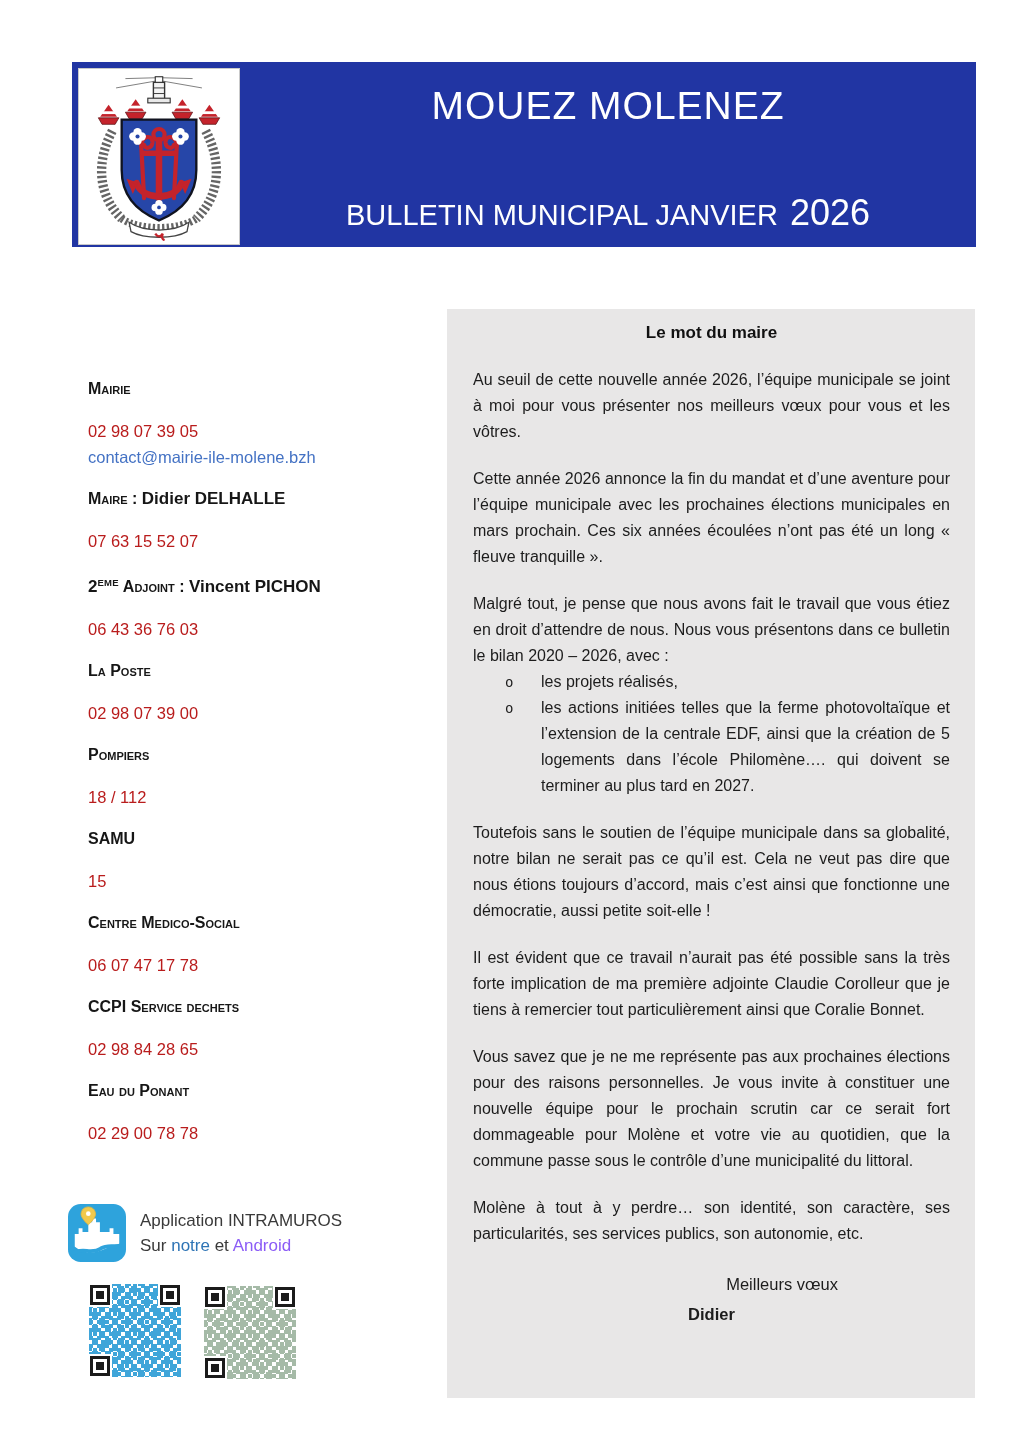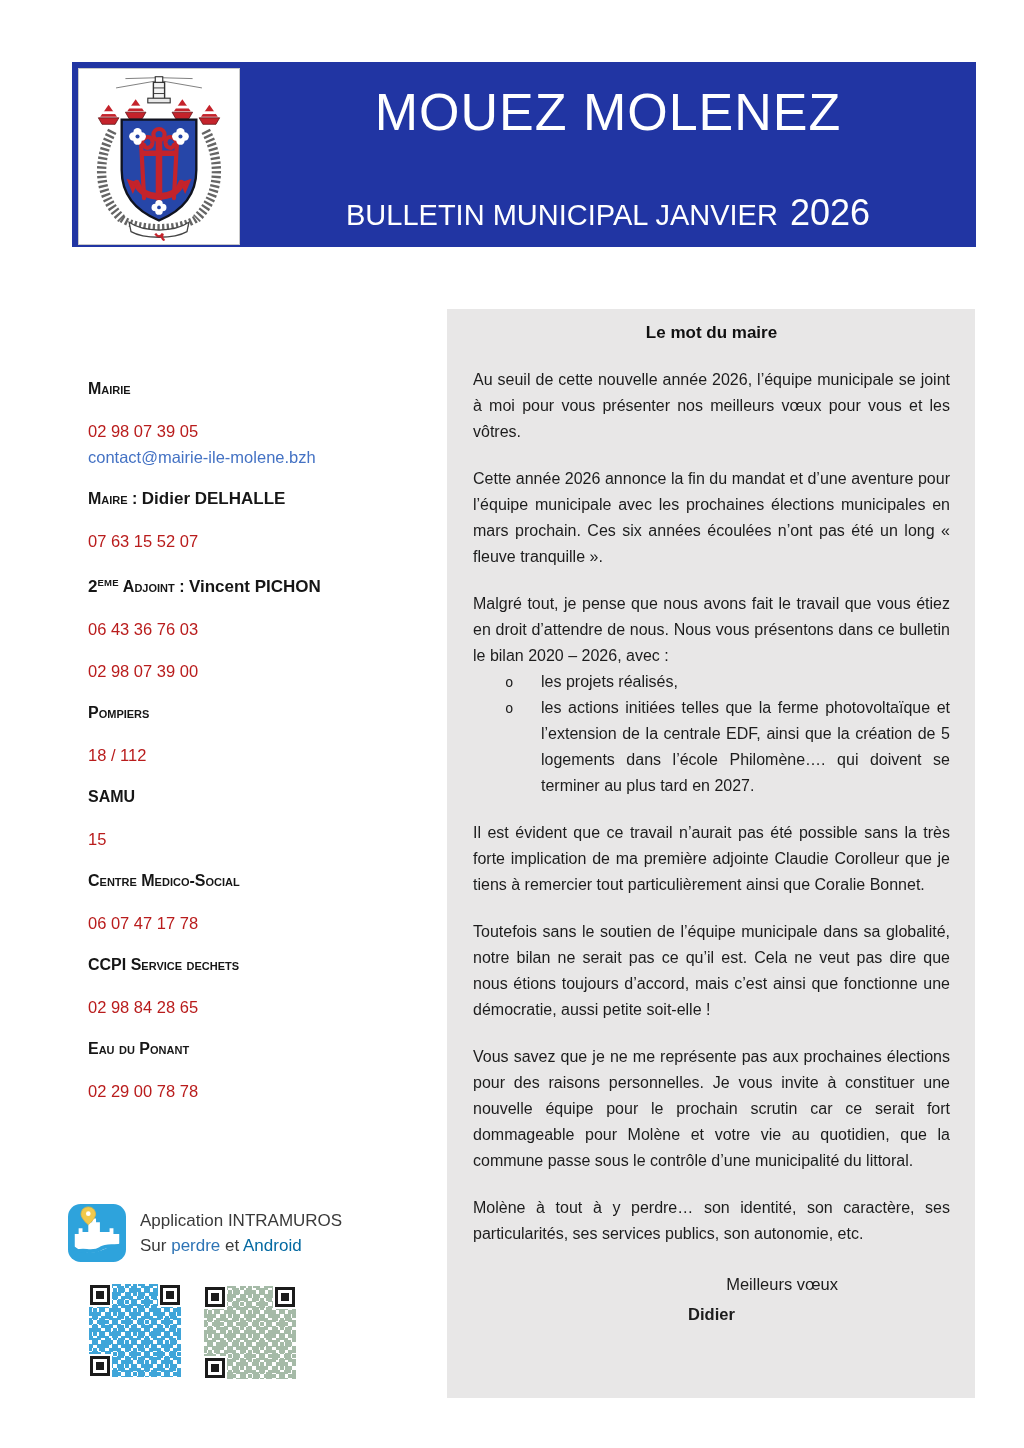--- a/index.html
+++ b/index.html
@@ -16,21 +16,21 @@
   .crest-box{
     margin:6px 0 2px 6px;width:162px;background:#ffffff;
     border:1px solid #c9c9c9;box-sizing:border-box;
     display:flex;align-items:center;justify-content:center;
   }
   .crest-box svg{width:150px;height:168px;}
   .masthead-text{
     flex:1;display:flex;flex-direction:column;align-items:center;
     justify-content:space-between;color:#fff;padding:24px 0 14px;
   }
-  .mast-title{font-size:52px;line-height:1;font-weight:400;letter-spacing:1px;}
+  .mast-title{font-size:39px;line-height:1;font-weight:400;letter-spacing:1px;}
   .mast-subtitle{font-size:29px;line-height:36px;font-weight:400;display:flex;align-items:baseline;}
   .mast-year{font-size:36px;margin-left:12px;}
 
   
   .contacts{position:absolute;left:88px;top:376px;width:350px;}
   .c-block{margin-bottom:16px;}
   .c-label{font-weight:700;font-size:16px;line-height:26px;color:#161616;}
   .sc{font-variant:small-caps;}
   .c-name{font-size:17px;}
   sup.ord{font-size:9.5px;vertical-align:super;letter-spacing:.3px;}
@@ -50,21 +50,21 @@
   .blt .m{width:36px;flex:0 0 36px;font-family:"DejaVu Sans Mono",monospace;font-size:14px;line-height:26px;}
   .blt .t{flex:1;font-size:16px;line-height:26px;text-align:justify;}
   .closing{font-weight:400;font-size:16.5px;line-height:26px;text-align:right;padding-right:112px;margin-top:24px;}
   .signature{font-weight:700;font-size:16.5px;line-height:26px;text-align:center;margin-top:4px;}
 
   
   .app{position:absolute;left:68px;top:1204px;display:flex;gap:14px;align-items:center;}
   .app-icon{width:58px;height:58px;}
   .app-lines{font-size:17px;line-height:25px;color:#3a3a3a;}
   .iphone{color:#2E74B5;}
-  .android{color:#0369a1;}
+  .android{color:#8b5cf6;}
 
   
   .qr{position:absolute;width:94px;height:95px;background:#fff;}
   .qr .mods{
     position:absolute;inset:1px;
     background-image:
       repeating-conic-gradient(var(--c) 0% 25%, transparent 0% 50%),
       repeating-conic-gradient(transparent 0% 25%, var(--c) 0% 50%);
     background-size:8px 8px,13px 13px;
     background-position:0 0,3px 2px;
@@ -207,20 +207,21 @@
 
 
     <div class="c-block">
       <div class="c-label">
         <span class="c-name">2</span><sup class="ord">EME</sup><span class="sc"> Adjoint</span><span> : </span><span class="c-name">Vincent PICHON</span>
       </div>
       <div class="c-phone">06 43 36 76 03</div>
     </div>
 
     <div class="c-block">
+      <div class="c-label"><span class="sc">La Poste</span></div>
       <div class="c-phone">02 98 07 39 00</div>
     </div>
 
     <div class="c-block">
       <div class="c-label"><span class="sc">Pompiers</span></div>
       <div class="c-phone">18 / 112</div>
     </div>
 
     <div class="c-block">
       <div class="c-label"><span class="sc">SAMU</span></div>
@@ -255,42 +256,42 @@
       <div class="blt">
         <span class="m">o</span>
         <span class="t">les projets réalisés,</span>
       </div>
       <div class="blt">
         <span class="m">o</span>
         <span class="t">les actions initiées telles que la ferme photovoltaïque et l’extension de la centrale EDF, ainsi que la création de 5 logements dans l’école Philomène…. qui doivent se terminer au plus tard en 2027.</span>
       </div>
     </div>
 
+    <p>Toutefois sans le soutien de l’équipe municipale dans sa globalité, notre bilan ne serait pas ce qu’il est. Cela ne veut pas dire que nous étions toujours d’accord, mais c’est ainsi que fonctionne une démocratie, aussi petite soit-elle !</p>
     <p>Il est évident que ce travail n’aurait pas été possible sans la très forte implication de ma première adjointe Claudie Corolleur que je tiens à remercier tout particulièrement ainsi que Coralie Bonnet.</p>
-    <p>Toutefois sans le soutien de l’équipe municipale dans sa globalité, notre bilan ne serait pas ce qu’il est. Cela ne veut pas dire que nous étions toujours d’accord, mais c’est ainsi que fonctionne une démocratie, aussi petite soit-elle !</p>
     <p>Vous savez que je ne me représente pas aux prochaines élections pour des raisons personnelles. Je vous invite à constituer une nouvelle équipe pour le prochain scrutin car ce serait fort dommageable pour Molène et votre vie au quotidien, que la commune passe sous le contrôle d’une municipalité du littoral.</p>
     <p class="no-mb">Molène à tout à y perdre… son identité, son caractère, ses particularités, ses services publics, son autonomie, etc.</p>
 
     <div class="closing">Meilleurs vœux</div>
     <div class="signature">Didier</div>
   </section>
 
   <div class="app">
     <svg class="app-icon" viewBox="0 0 60 60" xmlns="http://www.w3.org/2000/svg">
       <rect x="0" y="0" width="60" height="60" rx="13" fill="#2EA3DC"></rect>
       <path fill="#ffffff" d="M7,36 L7,31 L11,31 L11,25 L15,25 L15,29 L21,29 L21,19 L25,19 L25,15 L29,15 L29,19 L33,19 L33,29 L43,29 L43,25 L47,25 L47,31 L53,31 L53,44 C44,40 34,52 20,50 C12,49 7,44 7,44 Z"></path>
       <path fill="none" stroke="#2EA3DC" stroke-width="4" d="M5,51 C15,44 24,53 34,46 C42,41 50,46 56,42"></path>
       <g>
         <path d="M21,3 C26,3 28.5,7 28.5,10.5 C28.5,15 21,21.5 21,21.5 C21,21.5 13.5,15 13.5,10.5 C13.5,7 16,3 21,3 Z" fill="#F2C94C" stroke="#e0b63f" stroke-width="0.8"></path>
         <circle cx="21" cy="10" r="2.4" fill="#ffffff"></circle>
       </g>
     </svg>
     <div class="app-lines">
       <div>Application INTRAMUROS</div>
-      <div><span>Sur </span><span class="iphone">perdre</span><span> et </span><span class="android">Android</span></div>
+      <div><span>Sur </span><span class="iphone">notre</span><span> et </span><span class="android">Android</span></div>
     </div>
   </div>
 
   <div class="qr qr-blue">
     <div class="mods"></div>
     <div class="finder f-tl"></div>
     <div class="finder f-tr"></div>
     <div class="finder f-bl"></div>
   </div>
   <div class="qr qr-green">

